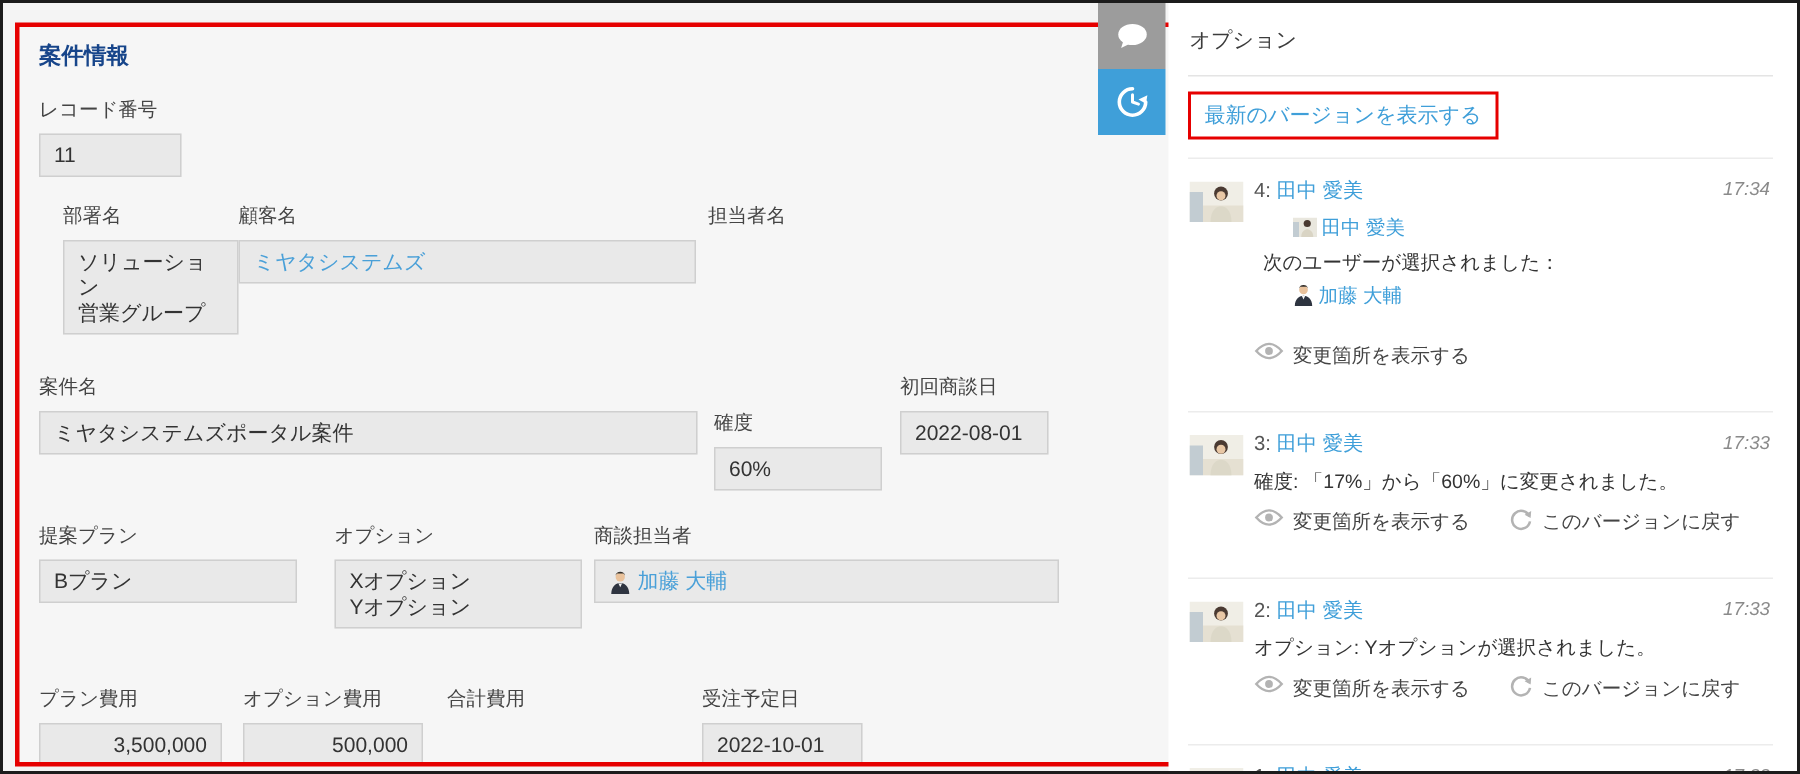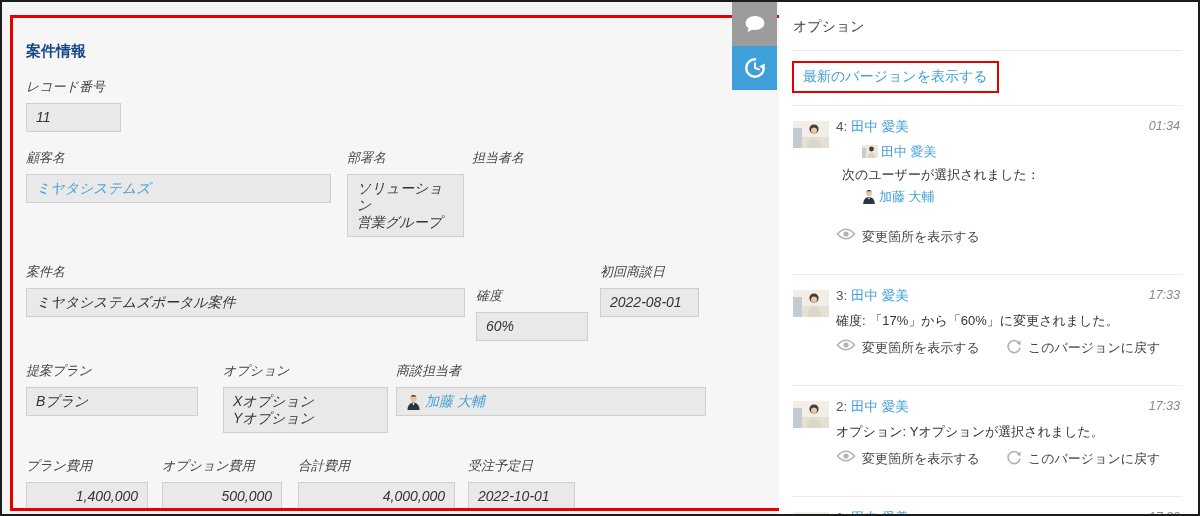--- a/index.html
+++ b/index.html
@@ -3,24 +3,24 @@
 <meta charset="utf-8">
 <style>
   * { margin:0; padding:0; box-sizing:border-box; }
   html,body { width:1200px; height:516px; }
   body { font-family:"Liberation Sans","DejaVu Sans",sans-serif; background:#fff; }
   .screen { position:relative; width:1200px; height:516px; background:#f4f4f4;
             border:2px solid #1c1c1c; overflow:hidden; }
 
   
   .record-panel { position:absolute; left:8px; top:13px; width:780px; height:496px;
-                  border:3px solid #e60000; background:#f6f6f6; padding:22px 14px 0 13px;
+                  border:3px solid #e60000; background:#f6f6f6; padding:8px 14px 0 13px;
                   overflow:hidden; }
   .record-title { font-size:15px; font-weight:bold; color:#17458a; padding-top:2px; }
-  .frow { display:flex; align-items:flex-start; margin-top:17px;font-style:italic; }
+  .frow { display:flex; align-items:flex-start; margin-top:17px; }
   .field { display:flex; flex-direction:column; }
   .f-label { font-size:13px; color:#444; margin-bottom:7px; white-space:nowrap; }
   .f-box { background:#e9e9e9; border:1px solid #cfcfcf; padding:5px 9px; font-size:14px;
            color:#333; min-height:28px; line-height:17px; }
   .f-box.num { text-align:right; }
   .f-box .link { color:#4aa0d8; text-decoration:none; cursor:pointer; }
   .userbox { display:flex; align-items:center; gap:4px; }
   .gap16 { margin-left:16px; } .gap11 { margin-left:11px; } .gap12 { margin-left:12px; }
   .gap17 { margin-left:25px; } .gap8 { margin-left:8px; } .gap14 { margin-left:14px; }
   .gap13 { margin-left:13px; }
@@ -64,31 +64,31 @@
     <div class="record-title">案件情報</div>
 
     <div class="frow">
       <div class="field" style="width:95px;">
         <div class="f-label">レコード番号</div>
         <div class="f-box">11</div>
       </div>
     </div>
 
     <div class="frow">
-      <div class="field" style="width:305px;">
-        <div class="f-label">顧客名</div>
-        <div class="f-box"><a class="link">ミヤタシステムズ</a></div>
-      </div>
       <div class="field gap16" style="width:117px;">
         <div class="f-label">部署名</div>
         <div class="f-box">
           <div>ソリューション</div>
           <div>営業グループ</div>
         </div>
       </div>
+      <div class="field" style="width:305px;">
+        <div class="f-label">顧客名</div>
+        <div class="f-box"><a class="link">ミヤタシステムズ</a></div>
+      </div>
       <div class="field gap8" style="width:229px;">
         <div class="f-label">担当者名</div>
       </div>
     </div>
 
     <div class="frow" style="margin-top:26px;">
       <div class="field" style="width:439px;">
         <div class="f-label">案件名</div>
         <div class="f-box">ミヤタシステムズポータル案件</div>
       </div>
@@ -123,32 +123,31 @@
               <path d="M4.3 3.6 a3.3 3.3 0 0 1 6.4 0 l-1 -1.2 l-4.4 0 Z" fill="#33302c"></path>
               <path d="M1.5 16 C1.5 10.5 5 8.6 7.5 8.6 C10 8.6 13.5 10.5 13.5 16 Z" fill="#2e3440"></path>
               <path d="M6.3 9 L7.5 11.5 L8.7 9 Z" fill="#f5f5f5"></path>
             </svg>
           </span>
           <a class="link">加藤 大輔</a>
         </div>
       </div>
     </div>
 
-    <div class="frow" style="margin-top:24px;">
+    <div class="frow" style="margin-top:38px;">
       <div class="field" style="width:122px;">
         <div class="f-label">プラン費用</div>
-        <div class="f-box num">1,400,000</div>
+        <div class="f-box num">3,500,000</div>
       </div>
       <div class="field gap14" style="width:120px;">
         <div class="f-label">オプション費用</div>
         <div class="f-box num">500,000</div>
       </div>
       <div class="field gap16" style="width:157px;">
         <div class="f-label">合計費用</div>
-        <div class="f-box num">4,000,000</div>
       </div>
       <div class="field gap13" style="width:107px;">
         <div class="f-label">受注予定日</div>
         <div class="f-box">2022-10-01</div>
       </div>
     </div>
 
     <div class="frow" style="margin-top:20px;">
       <div class="field" style="width:656px;">
         <div class="f-label">詳細</div>
@@ -193,21 +192,21 @@
           <rect x="9" y="16" width="27" height="11" fill="#e5e0d2"></rect>
           <circle cx="21" cy="8" r="4.6" fill="#4a3a32"></circle>
           <circle cx="21" cy="9.5" r="3" fill="#e8c7a5"></circle>
           <path d="M14 27 C14 19 18 16.5 21 16.5 C24 16.5 28 19 28 27 Z" fill="#dcd8c8"></path>
         </svg>
       </span>
       <div class="entry-head">
         <span>4:</span>
         <a class="uname">田中 愛美</a>
       </div>
-      <span class="entry-time">01:34</span>
+      <span class="entry-time">17:34</span>
       <div class="entry-body">
         <div class="mention">
           <span>
             <svg width="16" height="13" viewBox="0 0 16 13">
               <rect width="16" height="13" fill="#e9e7de"></rect>
               <rect x="0" y="3" width="4" height="10" fill="#c2ccd2"></rect>
               <circle cx="9.5" cy="4" r="2.4" fill="#4a3a32"></circle>
               <path d="M5.5 13 C5.5 9 8 7.8 9.5 7.8 C11 7.8 13.5 9 13.5 13 Z" fill="#d9d4c4"></path>
             </svg>
           </span>

